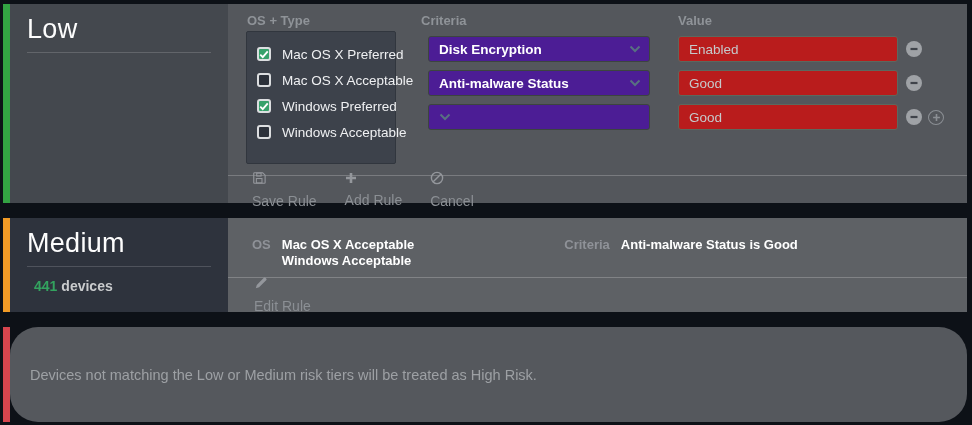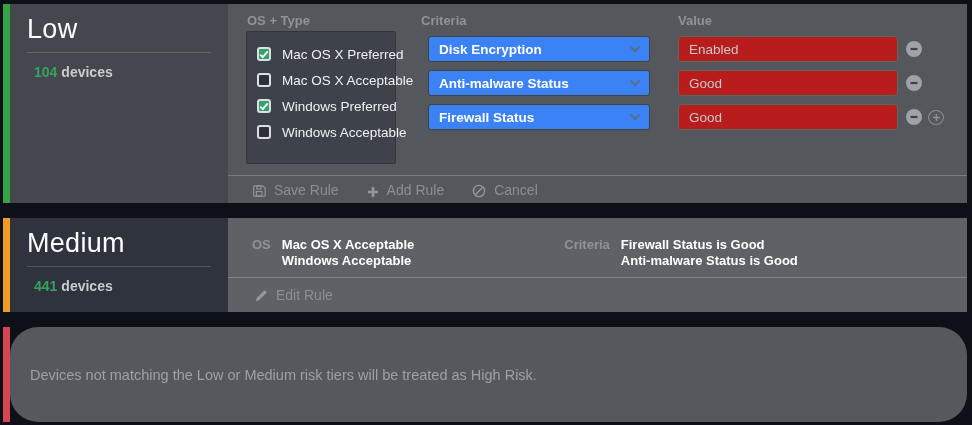--- a/index.html
+++ b/index.html
@@ -54,21 +54,21 @@
   }
   .checkbox.checked { background:var(--checkbox-green); }
   .checkbox svg { display:none; }
   .checkbox.checked svg { display:block; }
   .os-label { margin-left:11px; font-size:13.5px; color:#eff0f2; white-space:nowrap; }
 
   .rule-row { position:absolute; left:200px; height:26px; display:flex; align-items:center; }
   .rule-row-0 { top:32px; } .rule-row-1 { top:66px; } .rule-row-2 { top:100px; }
 
   .dropdown {
-    width:222px; height:26px; background:#3b82f6; border:1px solid #3c453f;
+    width:222px; height:26px; background:#4c1d95; border:1px solid #3c453f;
     border-radius:3px; display:flex; align-items:center; padding:0 8px 0 10px;
     color:#ffffff; font-size:13.5px; font-weight:bold; cursor:pointer;
   }
   .dropdown .dd-text { flex:1; white-space:nowrap; }
   .dropdown .chev { color:#587082; display:flex; }
 
   .value-input {
     width:220px; height:26px; margin-left:28px;
     background:#b91c1c; border:1px solid #5c685e; border-radius:3px;
     color:#c6c9cb; font-size:13.5px; padding:0 10px;
@@ -81,22 +81,22 @@
   }
   .btn-minus { background:#9fa2a6; }
   .btn-plus  { background:transparent; border:1.5px solid #8b8f94; margin-left:6px; width:15px; height:15px; }
 
   .editor-sep { position:absolute; left:0; right:0; top:171px; height:1px; background:rgba(255,255,255,0.22); }
   .editor-footer {
     position:absolute; left:24px; top:172px; height:27px;
     display:flex; align-items:center; gap:28px;
   }
   .footer-link {
-    display:flex; align-items:flex-end; gap:8px;
-    color:#8b8f94; font-size:14px; cursor:pointer; white-space:nowrap;
+    display:flex; align-items:flex-start; gap:8px;
+    color:#8b8f94; font-size:14px; cursor:pointer; white-space:nowrap;flex-direction:column;
   }
   .footer-link .ic { display:flex; color:#94979c; }
 
   
   .summary-row { position:absolute; top:19px; left:0; right:0; display:flex; }
   .sum-label { font-size:13px; font-weight:bold; color:#8f9298; margin-right:11px; line-height:16px; }
   .sum-values { font-size:13px; font-weight:bold; color:#ffffff; line-height:16px; }
   .sum-os { margin-left:24px; display:flex; }
   .sum-criteria { margin-left:150px; display:flex; }
   .summary-sep { position:absolute; left:0; right:0; top:59px; height:1px; background:rgba(255,255,255,0.22); }
@@ -112,23 +112,20 @@
     color:#9da0a4; font-size:14.5px;
   }
 </style>
 </head>
 <body>
 
 <div class="tier tier-low">
   <div class="tier-head">
     <div class="tier-title">Low</div>
     <div class="tier-divider"></div>
-    <div class="tier-count">
-      <span class="num">104</span><span>devices</span>
-    </div>
   </div>
   <div class="tier-body">
     <div class="col-header hdr-os">OS + Type</div>
     <div class="col-header hdr-criteria">Criteria</div>
     <div class="col-header hdr-value">Value</div>
 
     <div class="os-listbox">
       <div class="os-row">
         <span class="checkbox checked">
             <svg viewBox="0 0 12 10" width="10" height="9">
@@ -182,21 +179,20 @@
       </div>
       <input class="value-input" value="Good" style="">
       <span class="circle-btn btn-minus">
           <svg viewBox="0 0 10 10" width="10" height="10">
             <line x1="1.5" y1="5" x2="8.5" y2="5" stroke="#3f434a" stroke-width="2.2"></line>
           </svg>
         </span>
     </div>
     <div class="rule-row rule-row-2">
       <div class="dropdown">
-        <span class="dd-text">Firewall Status</span>
         <span class="chev">
             <svg viewBox="0 0 12 8" width="12" height="8">
               <path d="M1.5 1.5L6 6l4.5-4.5" fill="none" stroke="currentColor" stroke-width="2"></path>
             </svg>
           </span>
       </div>
       <input class="value-input" value="Good" style="">
       <span class="circle-btn btn-minus">
           <svg viewBox="0 0 10 10" width="10" height="10">
             <line x1="1.5" y1="5" x2="8.5" y2="5" stroke="#3f434a" stroke-width="2.2"></line>
@@ -255,21 +251,20 @@
       <div class="sum-os">
         <span class="sum-label">OS</span>
         <span class="sum-values">
           <div>Mac OS X Acceptable</div>
           <div>Windows Acceptable</div>
         </span>
       </div>
       <div class="sum-criteria">
         <span class="sum-label">Criteria</span>
         <span class="sum-values">
-          <div>Firewall Status is Good</div>
           <div>Anti-malware Status is Good</div>
         </span>
       </div>
     </div>
     <div class="summary-sep"></div>
     <div class="summary-footer">
       <span class="footer-link">
         <span class="ic">
             <svg viewBox="0 0 14 14" width="14" height="14">
               <path d="M1.8 12.2l1-3.3 7.3-7.3c.3-.3.85-.3 1.15 0l1.15 1.15c.3.3.3.85 0 1.15L5.1 11.2l-3.3 1z" fill="currentColor"></path>

